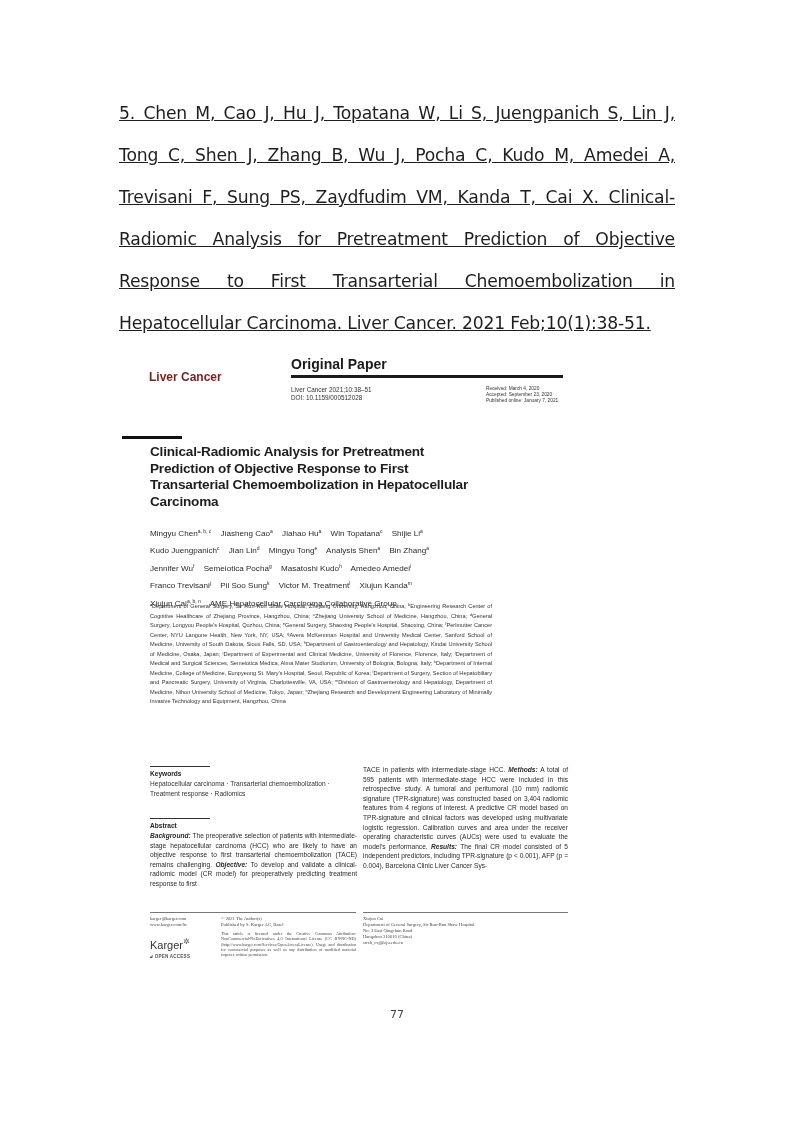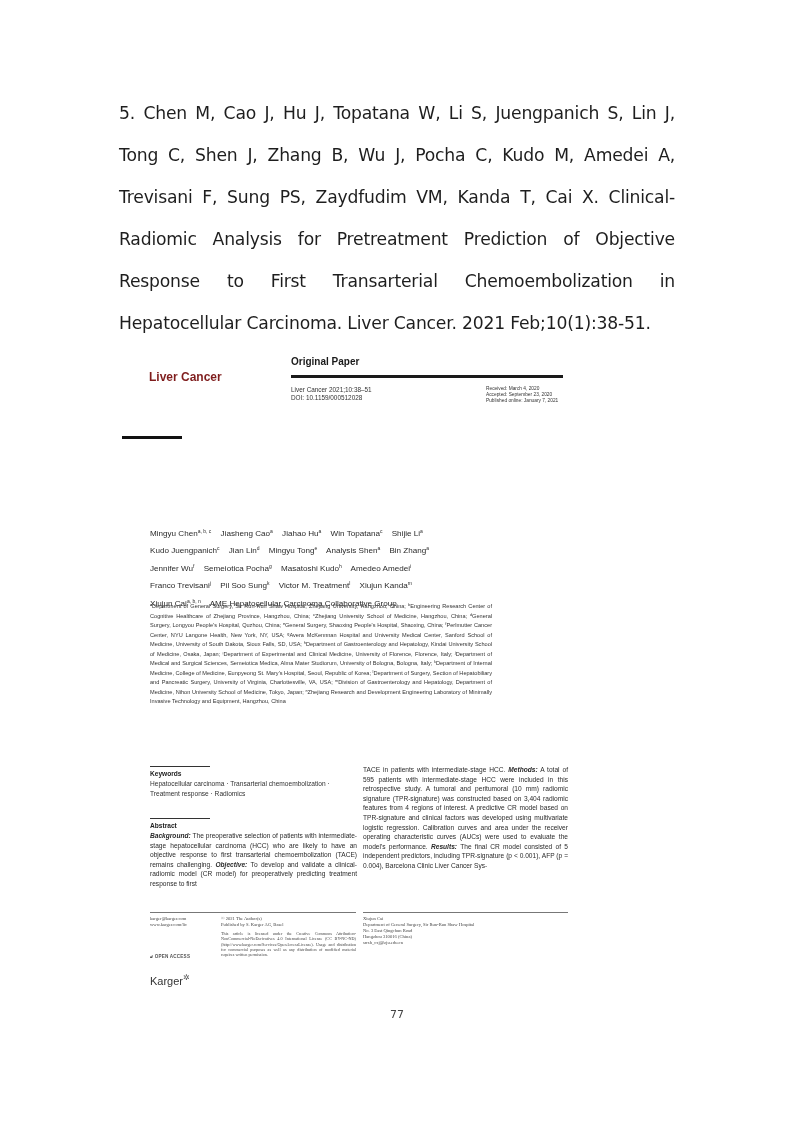--- a/index.html
+++ b/index.html
@@ -1,27 +1,27 @@
 <!DOCTYPE html>
 <html><head>
 <meta charset="utf-8">
 <style>
   html, body { margin: 0; padding: 0; background: #ffffff; }
   body { width: 793px; height: 1122px; position: relative; overflow: hidden; font-family: "Liberation Sans", sans-serif; color: #1a1a1a; }
 
   .citation {
     position: absolute; left: 119px; top: 92px; width: 556px;
     font-family: "DejaVu Sans", sans-serif; font-size: 17.2px; line-height: 42px;
-    text-align: justify; color: #1e1e1e; letter-spacing: -0.2px;
+    text-align: justify; color: #1e1e1e; letter-spacing: -0.2px; text-decoration: underline;
   }
 
   .paper { position: absolute; left: 110px; top: 350px; width: 470px; height: 630px; }
 
   .journal-name { position: absolute; left: 39px; top: 20px; font-size: 12px; font-weight: bold; color: #7f1d1d; }
-  .paper-type { position: absolute; left: 181px; top: 6px; font-size: 10px; font-weight: bold; color: #1a1a1a; }
+  .paper-type { position: absolute; left: 181px; top: 6px; font-size: 14px; font-weight: bold; color: #1a1a1a; }
   .header-rule { position: absolute; left: 181px; top: 25px; width: 272px; height: 3px; background: #1a1a1a; }
   .pub-info { position: absolute; left: 181px; top: 36px; font-size: 6.4px; line-height: 8px; color: #333; }
   .dates { position: absolute; left: 376px; top: 36px; font-size: 4.8px; line-height: 6px; color: #333; }
 
   .title-rule { position: absolute; left: 12px; top: 86px; width: 60px; height: 2.5px; background: #111; }
   .paper-title { position: absolute; left: 40px; top: 94px; width: 330px; font-size: 13.6px; line-height: 16.5px; font-weight: bold; color: #1e1e1e; letter-spacing: -0.2px; }
 
   .authors { position: absolute; left: 40px; top: 174px; width: 350px; font-size: 8.1px; line-height: 15.4px; color: #2a2a2a; }
   .authors .author { margin-right: 7px; white-space: nowrap; }
   .authors sup { font-size: 5px; vertical-align: 3px; }
@@ -36,21 +36,21 @@
   .abs-head { position: absolute; left: 40px; top: 472px; font-size: 6.6px; font-weight: bold; color: #222; }
   .abs-col1 { position: absolute; left: 40px; top: 481px; width: 207px; font-size: 6.6px; line-height: 9.6px; color: #2a2a2a; text-align: justify; }
   .abs-col2 { position: absolute; left: 253px; top: 415px; width: 205px; font-size: 6.6px; line-height: 9.6px; color: #2a2a2a; text-align: justify; }
   .abs-col1 b, .abs-col2 b { font-style: italic; }
 
   .foot-rule-left { position: absolute; left: 40px; top: 562px; width: 206px; height: 1px; background: #777; }
   .foot-rule-right { position: absolute; left: 253px; top: 562px; width: 205px; height: 1px; background: #777; }
   .foot-contact { position: absolute; left: 40px; top: 566px; font-family: "Liberation Serif", serif; font-size: 4.6px; line-height: 6px; color: #444; }
   .foot-copy { position: absolute; left: 111px; top: 566px; width: 135px; font-family: "Liberation Serif", serif; font-size: 4.6px; line-height: 6px; color: #444; }
   .foot-license { margin-top: 3px; font-size: 4.2px; line-height: 5.3px; text-align: justify; }
-  .karger-logo { position: absolute; left: 40px; top: 587px; font-size: 11px; color: #333; margin-top: 36px; }
+  .karger-logo { position: absolute; left: 40px; top: 587px; font-size: 11px; color: #333; }
   .karger-logo .burst { font-size: 8px; vertical-align: 5px; color: #555; }
   .open-access { position: absolute; left: 40px; top: 604px; font-size: 4.6px; font-weight: bold; color: #555; letter-spacing: 0.2px; }
   .corr { position: absolute; left: 253px; top: 566px; font-family: "Liberation Serif", serif; font-size: 4.6px; line-height: 6px; color: #444; }
 
   .page-number { position: absolute; left: 390px; top: 1008px; font-family: "DejaVu Sans", sans-serif; font-size: 11px; color: #444; }
 </style>
 </head>
 <body>
 
 <div class="citation">5. Chen M, Cao J, Hu J, Topatana W, Li S, Juengpanich S, Lin J, Tong C, Shen J, Zhang B, Wu J, Pocha C, Kudo M, Amedei A, Trevisani F, Sung PS, Zaydfudim VM, Kanda T, Cai X. Clinical-Radiomic Analysis for Pretreatment Prediction of Objective Response to First Transarterial Chemoembolization in Hepatocellular Carcinoma. Liver Cancer. 2021 Feb;10(1):38-51.</div>
@@ -63,20 +63,21 @@
     <div>Liver Cancer 2021;10:38–51</div>
     <div>DOI: 10.1159/000512028</div>
   </div>
   <div class="dates">
     <div>Received: March 4, 2020</div>
     <div>Accepted: September 23, 2020</div>
     <div>Published online: January 7, 2021</div>
   </div>
 
   <div class="title-rule"></div>
+  <div class="paper-title">Clinical-Radiomic Analysis for Pretreatment Prediction of Objective Response to First Transarterial Chemoembolization in Hepatocellular Carcinoma</div>
 
   <div class="authors">
     <span class="author"><span>Mingyu Chen</span><sup>a, b, c</sup></span>
     <span class="author"><span>Jiasheng Cao</span><sup>a</sup></span>
     <span class="author"><span>Jiahao Hu</span><sup>a</sup></span>
     <span class="author"><span>Win Topatana</span><sup>c</sup></span>
     <span class="author"><span>Shijie Li</span><sup>a</sup></span><br>
     <span class="author"><span>Kudo Juengpanich</span><sup>c</sup></span>
     <span class="author"><span>Jian Lin</span><sup>d</sup></span>
     <span class="author"><span>Mingyu Tong</span><sup>e</sup></span>

